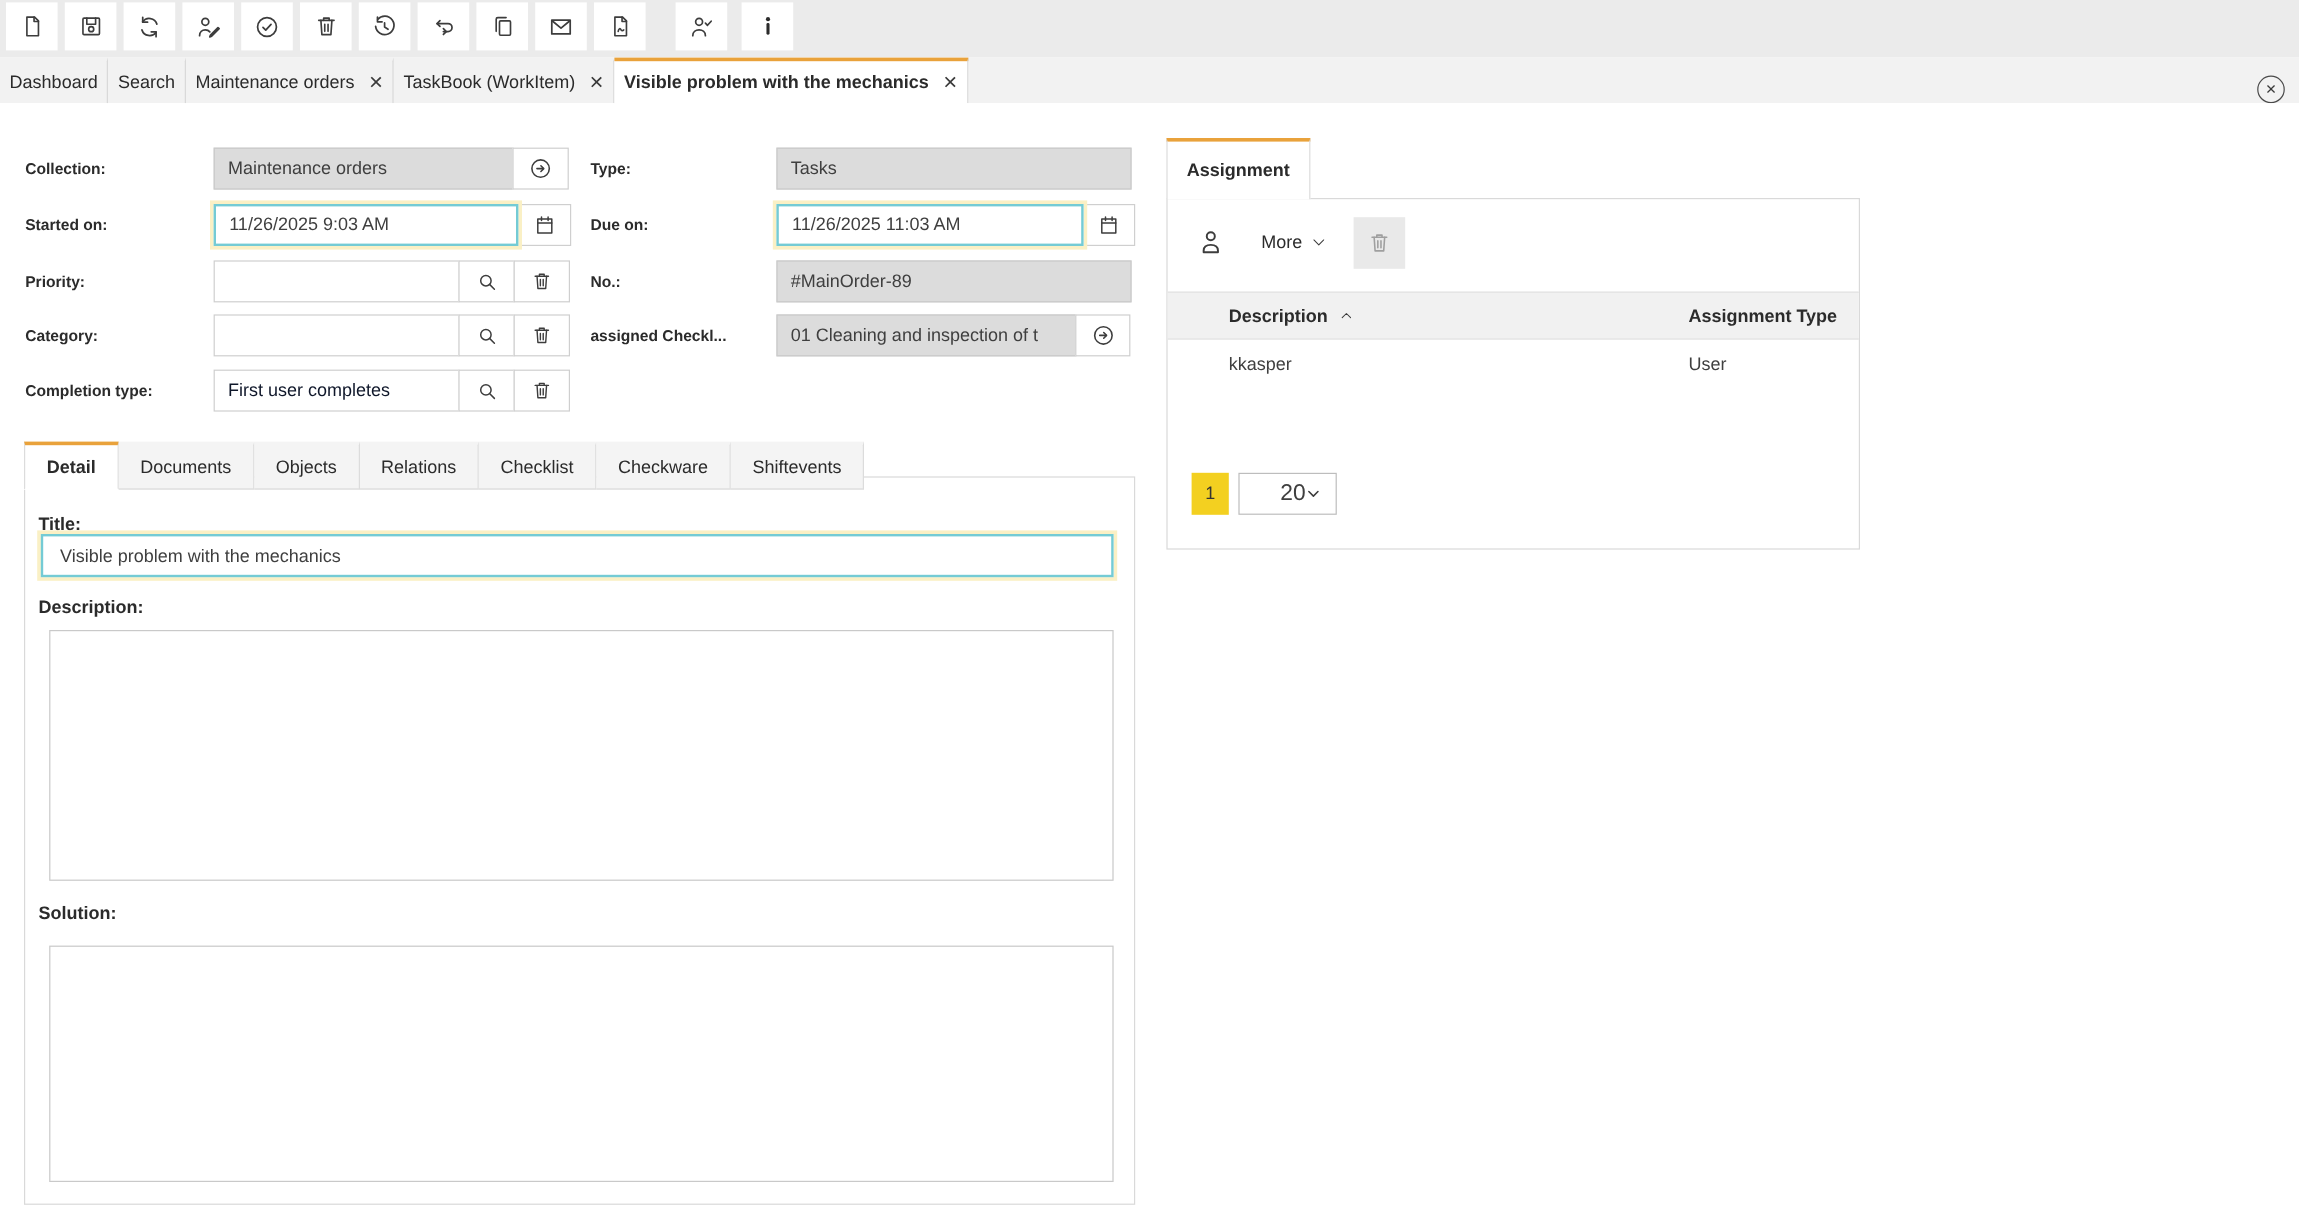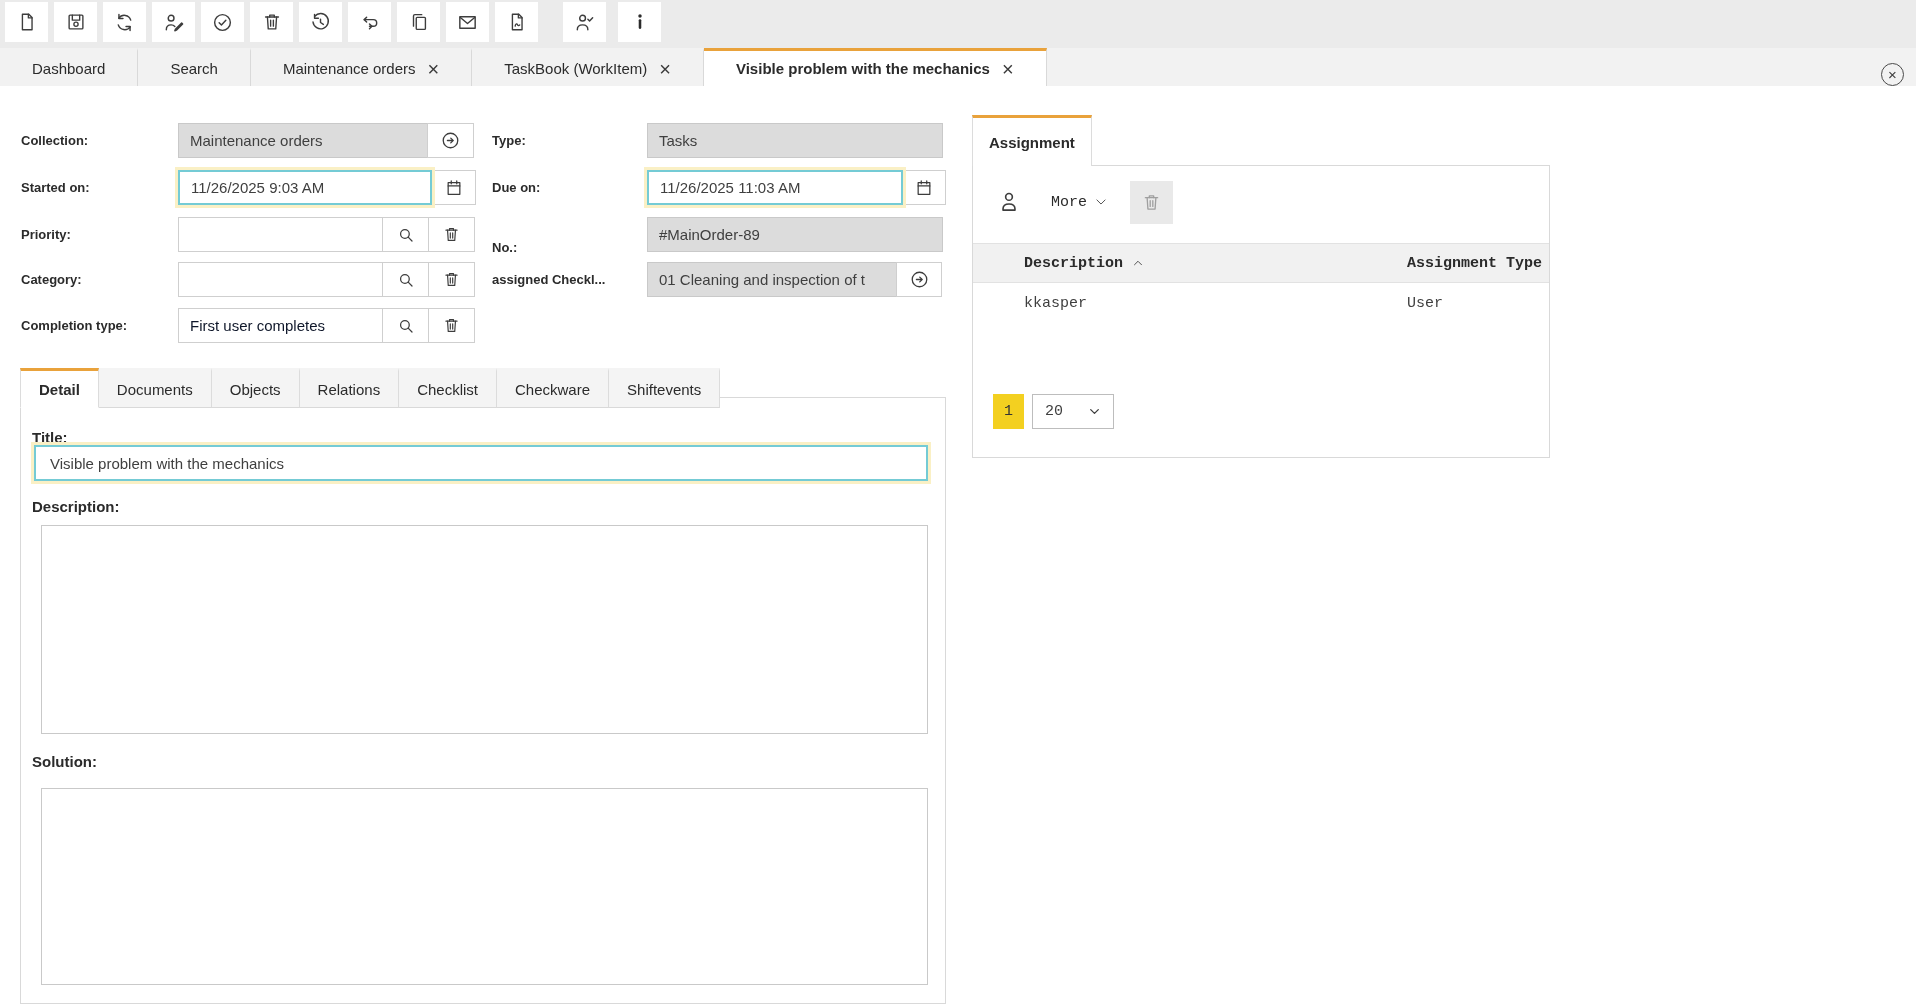--- a/index.html
+++ b/index.html
@@ -12,21 +12,21 @@
   .tb-btn { width:43px; height:40px; margin-top:2px; margin-left:6px; background:#fff; border:none;
             display:flex; align-items:center; justify-content:center; cursor:pointer; }
   .tb-btn:first-child { margin-left:5px; }
   .tb-btn.gap-lg { margin-left:25px; }
   .tb-btn.gap-md { margin-left:12px; }
   svg.ic { fill:none; stroke:#3d3d3d; stroke-width:1.5; stroke-linecap:round; stroke-linejoin:round; }
   svg.ic-soft { stroke:#9f9f9f; }
 
   
   .tabbar { position:absolute; left:0; top:48px; width:100%; height:38px; background:#f2f2f2; display:flex; }
-  .tab { display:flex; align-items:center; gap:12px; padding:0 32px; font-size:15px; color:#2b2b2b;
+  .tab { display:flex; align-items:center; gap:12px; padding:0 8px; font-size:15px; color:#2b2b2b;
          border-right:1px solid #d9d9d9; border-top:3px solid transparent; box-sizing:border-box; cursor:pointer; }
   .tab.active { background:#fff; border-top-color:#E9A23B; font-weight:bold; }
   .tab .x-glyph { font-size:20px; line-height:1; color:#3a3a3a; font-weight:normal; }
   .close-all { position:absolute; right:12px; top:15px; width:23px; height:23px; border:1.5px solid #4a4a4a; border-radius:50%;
                display:flex; align-items:center; justify-content:center; cursor:pointer; background:#f2f2f2; box-sizing:border-box; }
   .close-all span { font-size:15px; line-height:1; color:#3a3a3a; }
 
   
   .content { position:absolute; left:0; top:86px; right:0; bottom:0; background:#fff; }
   .flabel { position:absolute; font-weight:bold; font-size:13px; height:35px; line-height:35px; white-space:nowrap; color:#2b2b2b; }
@@ -52,38 +52,38 @@
                  border:2px solid #74CBD5; box-shadow:0 0 0 3px #FAF0C5; font-family:inherit; font-size:15px;
                  color:#3f3f3f; padding:0 14px; outline:none; }
   .darea { position:absolute; left:20px; width:887px; box-sizing:border-box; border:1px solid #c9c9c9;
            resize:none; font-family:inherit; font-size:15px; color:#3f3f3f; padding:8px 10px; outline:none; background:#fff; }
 
   
   .atab { position:absolute; left:972px; top:29px; width:120px; height:51px; box-sizing:border-box; background:#fff;
           border:1px solid #dcdcdc; border-bottom:none; border-top:3px solid #E9A23B; z-index:2;
           display:flex; align-items:center; padding-left:16px; font-weight:bold; font-size:15px; cursor:pointer; }
   .apanel { position:absolute; left:972px; top:79px; width:578px; height:293px; box-sizing:border-box;
-            border:1px solid #d9d9d9; background:#fff;font-family:Liberation Mono, monospace; }
+            border:1px solid #d9d9d9; background:#fff; }
   .atoolbar { position:absolute; left:23px; top:13px; height:46px; display:flex; align-items:center; }
   .aic-btn { background:none; border:none; padding:0; cursor:pointer; display:flex; align-items:center; justify-content:center; }
   .more-btn { display:flex; align-items:center; gap:7px; margin-left:29px; background:none; border:none; cursor:pointer;
               font-family:inherit; font-size:15px; color:#2b2b2b; padding:0; }
   .atrash-btn { width:43px; height:43px; margin-left:22px; background:#e9e9e9; border:none; cursor:default;
                 display:flex; align-items:center; justify-content:center; }
   .ahead { position:absolute; left:0; top:77px; width:100%; height:40px; box-sizing:border-box; background:#f1f1f1;
            border-top:1px solid #e2e2e2; border-bottom:1px solid #e2e2e2; display:flex; align-items:center;
            font-weight:bold; font-size:15px; }
   .arow { position:absolute; left:0; top:117px; width:100%; height:40px; display:flex; align-items:center;
           font-size:15px; color:#3f3f3f; cursor:pointer; }
   .cell-desc { padding-left:51px; width:434px; box-sizing:border-box; display:flex; align-items:center; gap:8px; }
   .apage { position:absolute; left:20px; top:228px; display:flex; align-items:center; }
   .page-btn { width:31px; height:35px; background:#F3D020; border:none; font-family:inherit; font-size:15px; color:#333;
               display:flex; align-items:center; justify-content:center; cursor:pointer; }
   .size-select { width:82px; height:35px; margin-left:8px; box-sizing:border-box; border:1px solid #bdbdbd; background:#fff;
-                 display:flex; align-items:center; justify-content:space-between; padding:0 12px; font-size:15px; color:#3f3f3f; cursor:pointer; }
+                 display:flex; align-items:center; justify-content:flex-end; padding:0 12px; font-size:19px; color:#3f3f3f; cursor:pointer; }
 </style>
 </head>
 <body>
 
 <div class="screen">
 
   <div class="toolbar">
     <button class="tb-btn">
         <svg class="ic" width="22" height="22" viewBox="0 0 24 24">
           <path d="M7 3.5h7l3.5 3.5v13.5H7z"></path>
@@ -291,21 +291,21 @@
       <input class="inp focused" style="width: 256px;" value="11/26/2025 11:03 AM">
       <button class="fbtn" style="width:44px;">
           <svg class="ic" width="20" height="20" viewBox="0 0 24 24">
             <rect x="5" y="5.5" width="14" height="14"></rect>
             <path d="M8.7 3.5v3.5M15.3 3.5v3.5"></path>
             <path d="M5 9.5h14"></path>
           </svg>
         </button>
     </div>
 
-    <div class="flabel" style="left:492px; top:144px;">No.:</div>
+    <div class="flabel" style="left:492px; top:131px;">No.:</div>
     <div class="fgroup" style="left:647px; top:131px;">
       <input class="inp readonly" style="width: 296px;" readonly="" value="#MainOrder-89">
     </div>
 
     <div class="flabel" style="left:492px; top:176px;">assigned Checkl...</div>
     <div class="fgroup" style="left:647px; top:176px;">
       <input class="inp readonly" style="width: 250px;" readonly="" value="01 Cleaning and inspection of t">
       <button class="fbtn" style="width:46px;">
           <svg class="ic" width="21" height="21" viewBox="0 0 24 24">
             <circle cx="12" cy="12" r="8.3"></circle>

